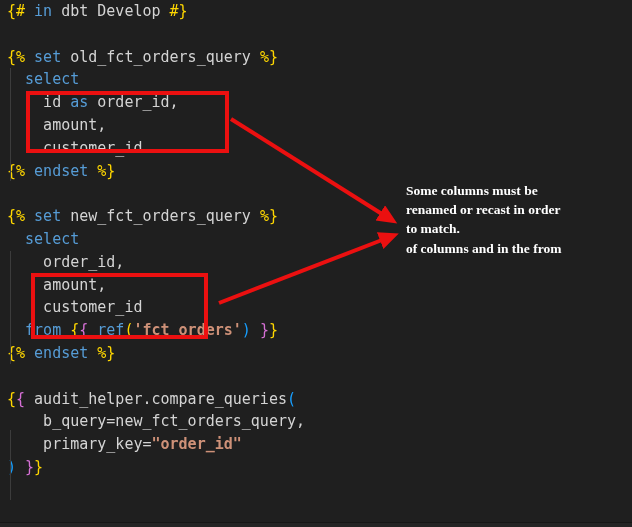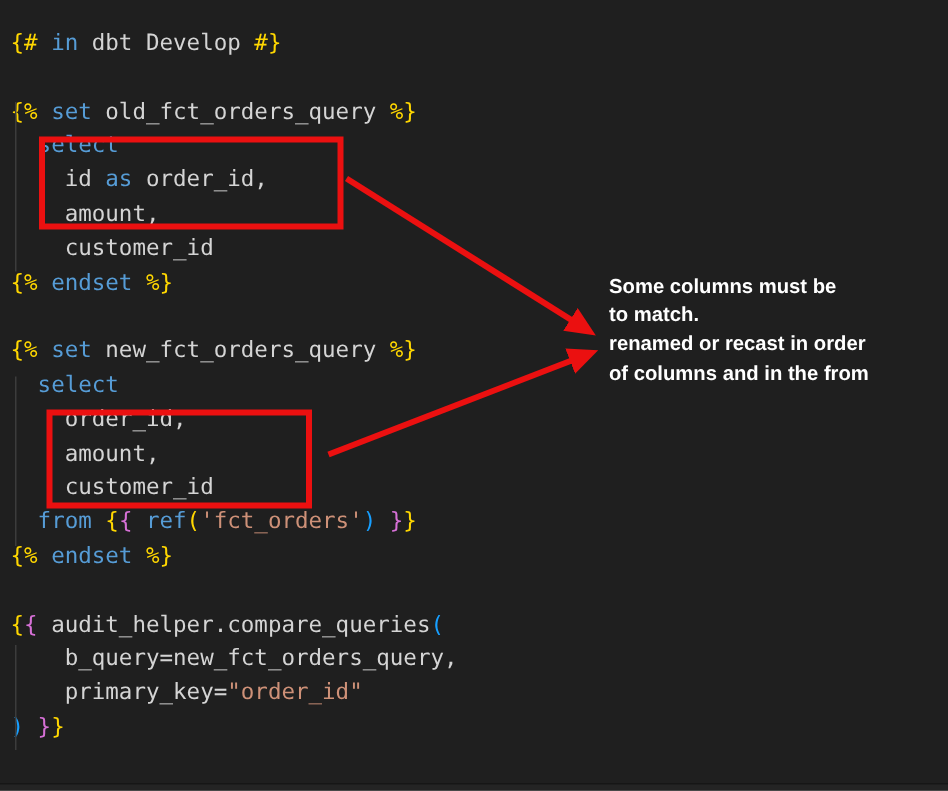--- a/index.html
+++ b/index.html
@@ -5,48 +5,48 @@
   html,body{margin:0;padding:0;}
   .screen{
     position:relative;
     width:632px;height:527px;
     background:var(--bg,#1f1f1f);
     overflow:hidden;
     font-family:"DejaVu Sans Mono",monospace;
   }
   
   .code{
-    position:absolute;left:7px;top:17px;
+    position:absolute;left:7px;top:0;
     font-size:15px;line-height:22.8px;
     color:var(--txt,#d4d4d4);
   }
   .code-line{height:22.8px;white-space:pre;}
   .tok-t{color:var(--txt,#d4d4d4);}
   .tok-k{color:var(--kw,#569cd6);}
-  .tok-s{color:var(--str,#ce9178);}
+  .tok-s{color:var(--str,#ce9178);font-weight:bold;}
   .tok-g{color:var(--gold,#ffd700);}
   .tok-p{color:var(--pink,#d670d6);}
   .tok-b{color:var(--bblue,#179fff);}
   
   .guide{position:absolute;left:10px;width:1px;background:var(--guide,#3c3c3c);}
   .guide-1{top:68px;height:113px;}
   .guide-2{top:251px;height:113px;}
   .guide-3{top:430px;height:70px;}
   
   .hbox{position:absolute;border:4px solid var(--red,#eb1010);box-sizing:border-box;}
   .hbox-1{left:26px;top:91px;width:203px;height:62px;}
   .hbox-2{left:31px;top:273px;width:177px;height:66px;}
   
   .arrows{position:absolute;left:0;top:0;width:632px;height:527px;pointer-events:none;}
   .arrows line{stroke:var(--red,#eb1010);stroke-width:4;}
   .arrows path{fill:var(--red,#eb1010);}
   
   .note{
     position:absolute;left:406px;top:181px;width:210px;
-    font-family:Liberation Sans, sans-serif;
+    font-family:Liberation Serif, serif;
     font-weight:bold;font-size:13.5px;line-height:19.2px;
     color:var(--note,#ffffff);
   }
   
   .hscroll{
     position:absolute;left:0;bottom:0;width:632px;height:4px;
     background:var(--scroll,#242424);border-top:1px solid #161616;
   }
 </style>
 </head>
@@ -90,20 +90,20 @@
       <marker id="ah" markerWidth="6" markerHeight="5" refX="0.5" refY="2.25" orient="auto" markerUnits="strokeWidth">
         <path d="M0,0 L5,2.25 L0,4.5 Z"></path>
       </marker>
     </defs>
     <line x1="231" y1="119" x2="382" y2="214" marker-end="url(#ah)"></line>
     <line x1="219" y1="303" x2="382" y2="240" marker-end="url(#ah)"></line>
   </svg>
 
   <div class="note">
     <div>Some columns must be</div>
+    <div>renamed or recast in order</div>
     <div>to match.</div>
-    <div>renamed or recast in order</div>
     <div>of columns and in the from</div>
   </div>
 
   <div class="hscroll"></div>
 
 </div>
 
 </body></html>

